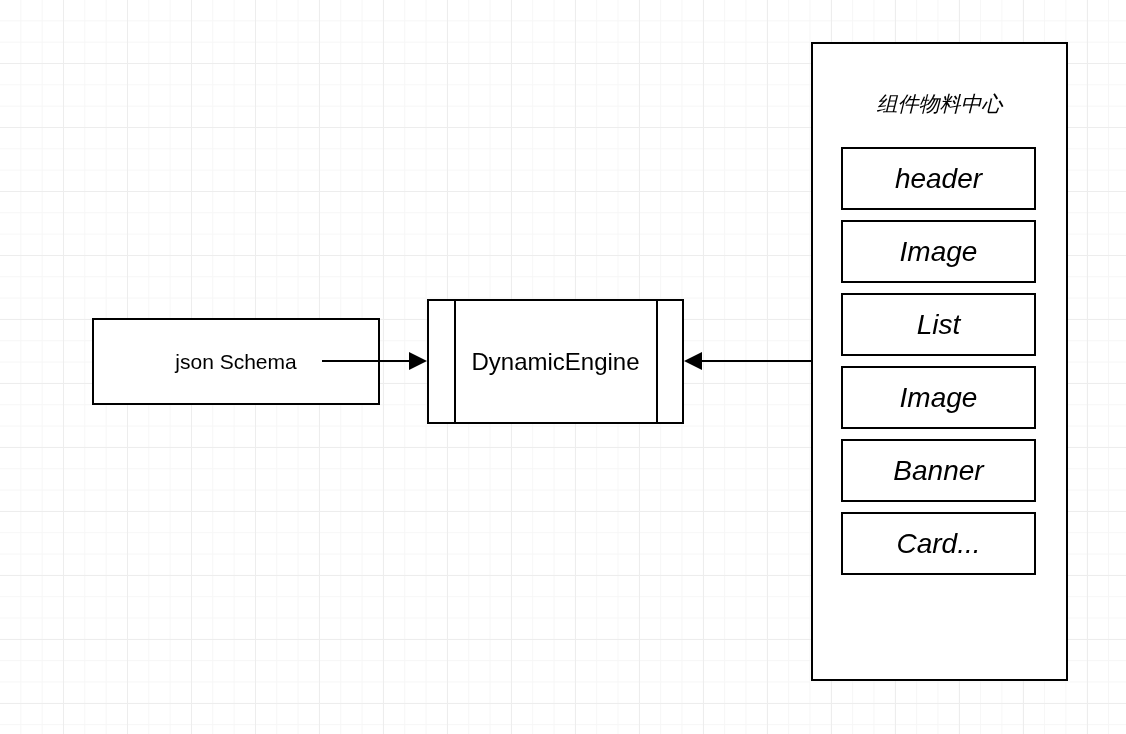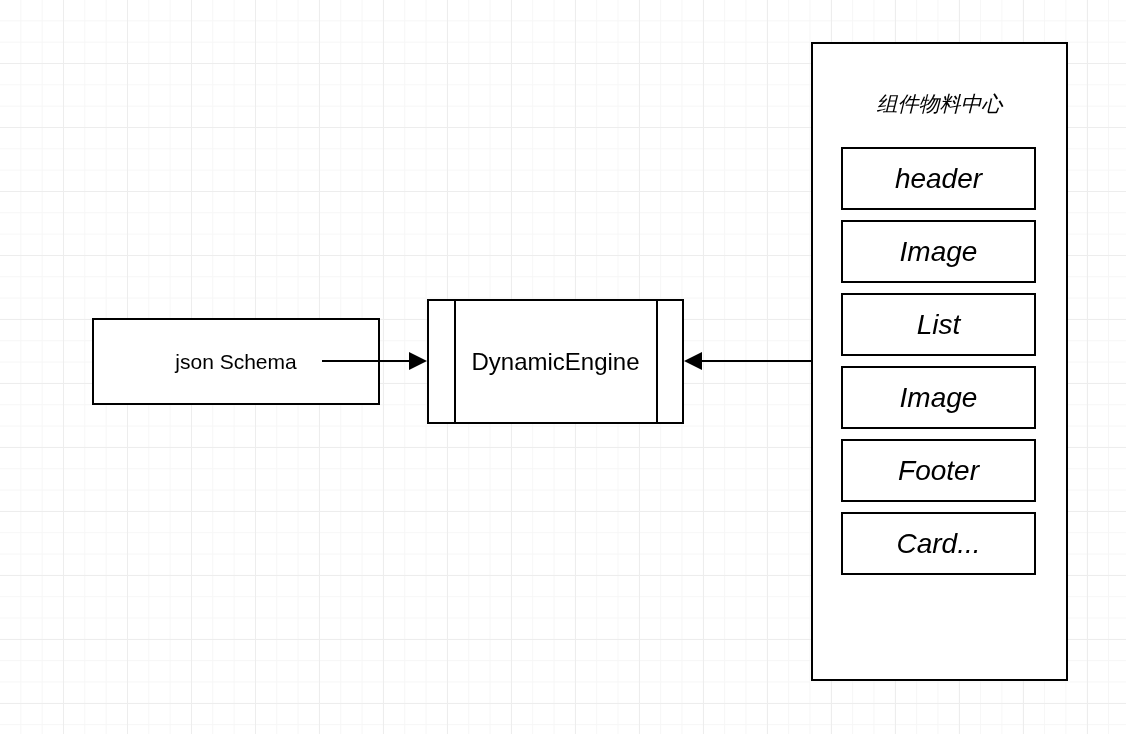--- a/index.html
+++ b/index.html
@@ -179,21 +179,21 @@
       <div class="component-item">
         <span>Image</span>
       </div>
       <div class="component-item">
         <span>List</span>
       </div>
       <div class="component-item">
         <span>Image</span>
       </div>
       <div class="component-item">
-        <span>Footer</span>
+        <span>Banner</span>
       </div>
       <div class="component-item">
         <span>Card...</span>
       </div>
     </div>
   </div>
 
 </div>
 
 </body></html>

